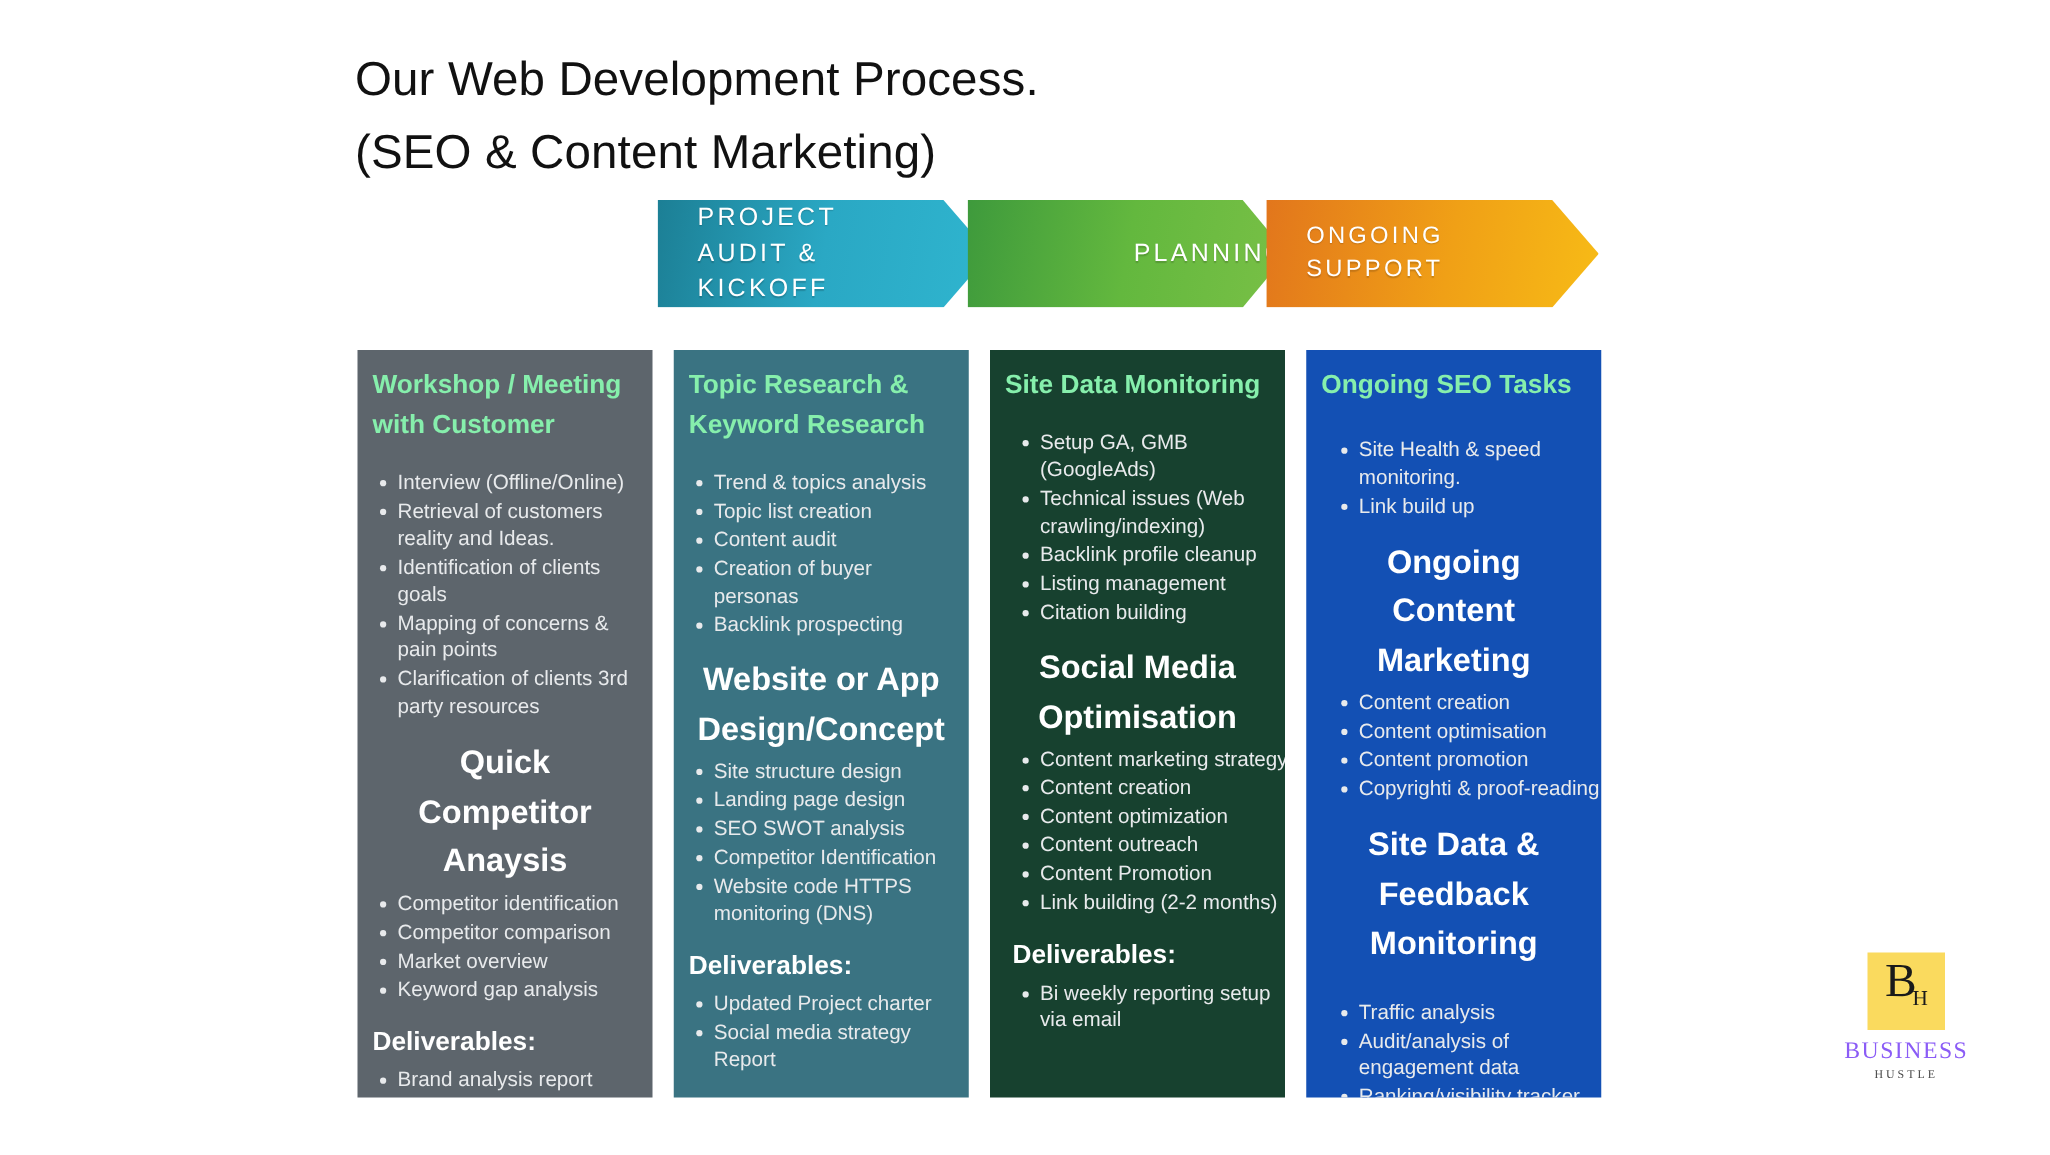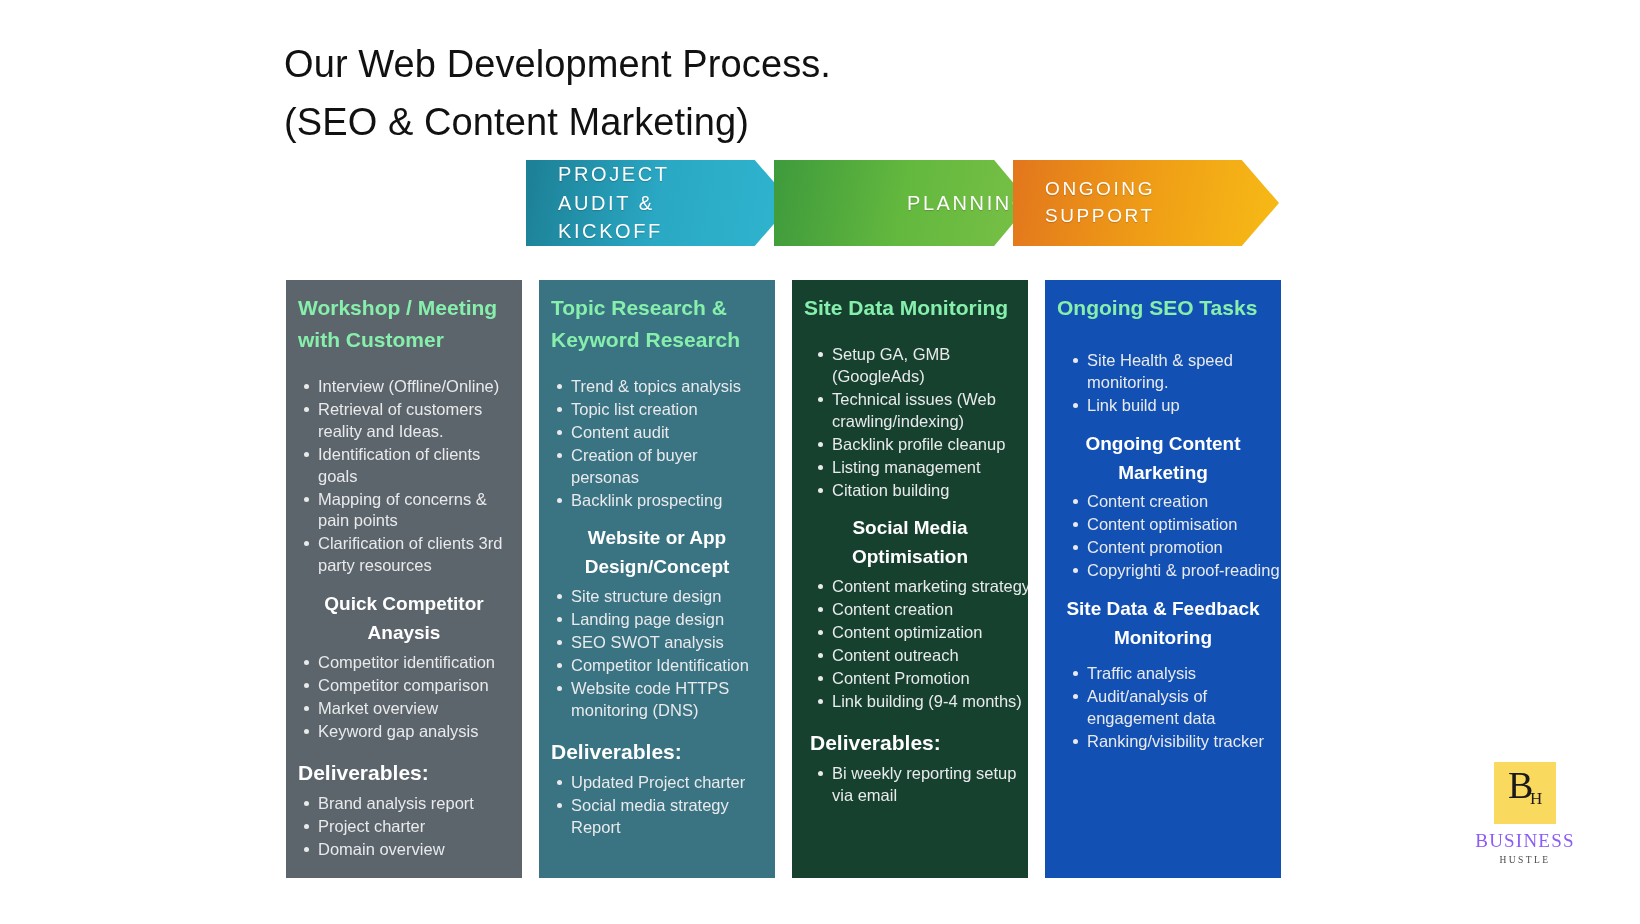--- a/index.html
+++ b/index.html
@@ -117,21 +117,21 @@
     font-size: 21px;
     font-weight: 700;
     line-height: 1.52;
     padding: 0 2px;
     margin-bottom: 20px;
   }
 
   .col-subheading {
     text-align: center;
     color: #ffffff;
-    font-size: 19px;
+    font-size: 26px;
     font-weight: 700;
     line-height: 1.52;
     padding: 12px 2px 4px 2px;
   }
 
   .col-deliverables {
     color: #ffffff;
     font-size: 21px;
     font-weight: 700;
     line-height: 1.4;
@@ -299,21 +299,21 @@
         <li>Listing management</li>
         <li>Citation building</li>
       </ul>
       <div class="col-subheading">Social Media Optimisation</div>
       <ul class="col-list">
         <li>Content marketing strategy</li>
         <li>Content creation</li>
         <li>Content optimization</li>
         <li>Content outreach</li>
         <li>Content Promotion</li>
-        <li>Link building (9-4 months)</li>
+        <li>Link building (2-2 months)</li>
       </ul>
       <div class="col-deliverables">Deliverables:</div>
       <ul class="col-list">
         <li class="wrap">Bi weekly reporting setup via email</li>
       </ul>
     </div>
 
     <div class="column col-4">
       <div class="col-heading">Ongoing SEO Tasks</div>
       <ul class="col-list" style="margin-top:26px;">
@@ -321,21 +321,21 @@
         <li>Link build up</li>
       </ul>
       <div class="col-subheading">Ongoing Content Marketing</div>
       <ul class="col-list">
         <li>Content creation</li>
         <li>Content optimisation</li>
         <li>Content promotion</li>
         <li>Copyrighti &amp; proof-reading</li>
       </ul>
       <div class="col-subheading">Site Data &amp; Feedback Monitoring</div>
-      <ul class="col-list" style="margin-top:6px;">
+      <ul class="col-list" style="margin-top:21px;">
         <li>Traffic analysis</li>
         <li class="wrap">Audit/analysis of engagement data</li>
         <li>Ranking/visibility tracker</li>
       </ul>
     </div>
 
   </div>
 
   <div id="logo">
     <div id="logo-mark">

